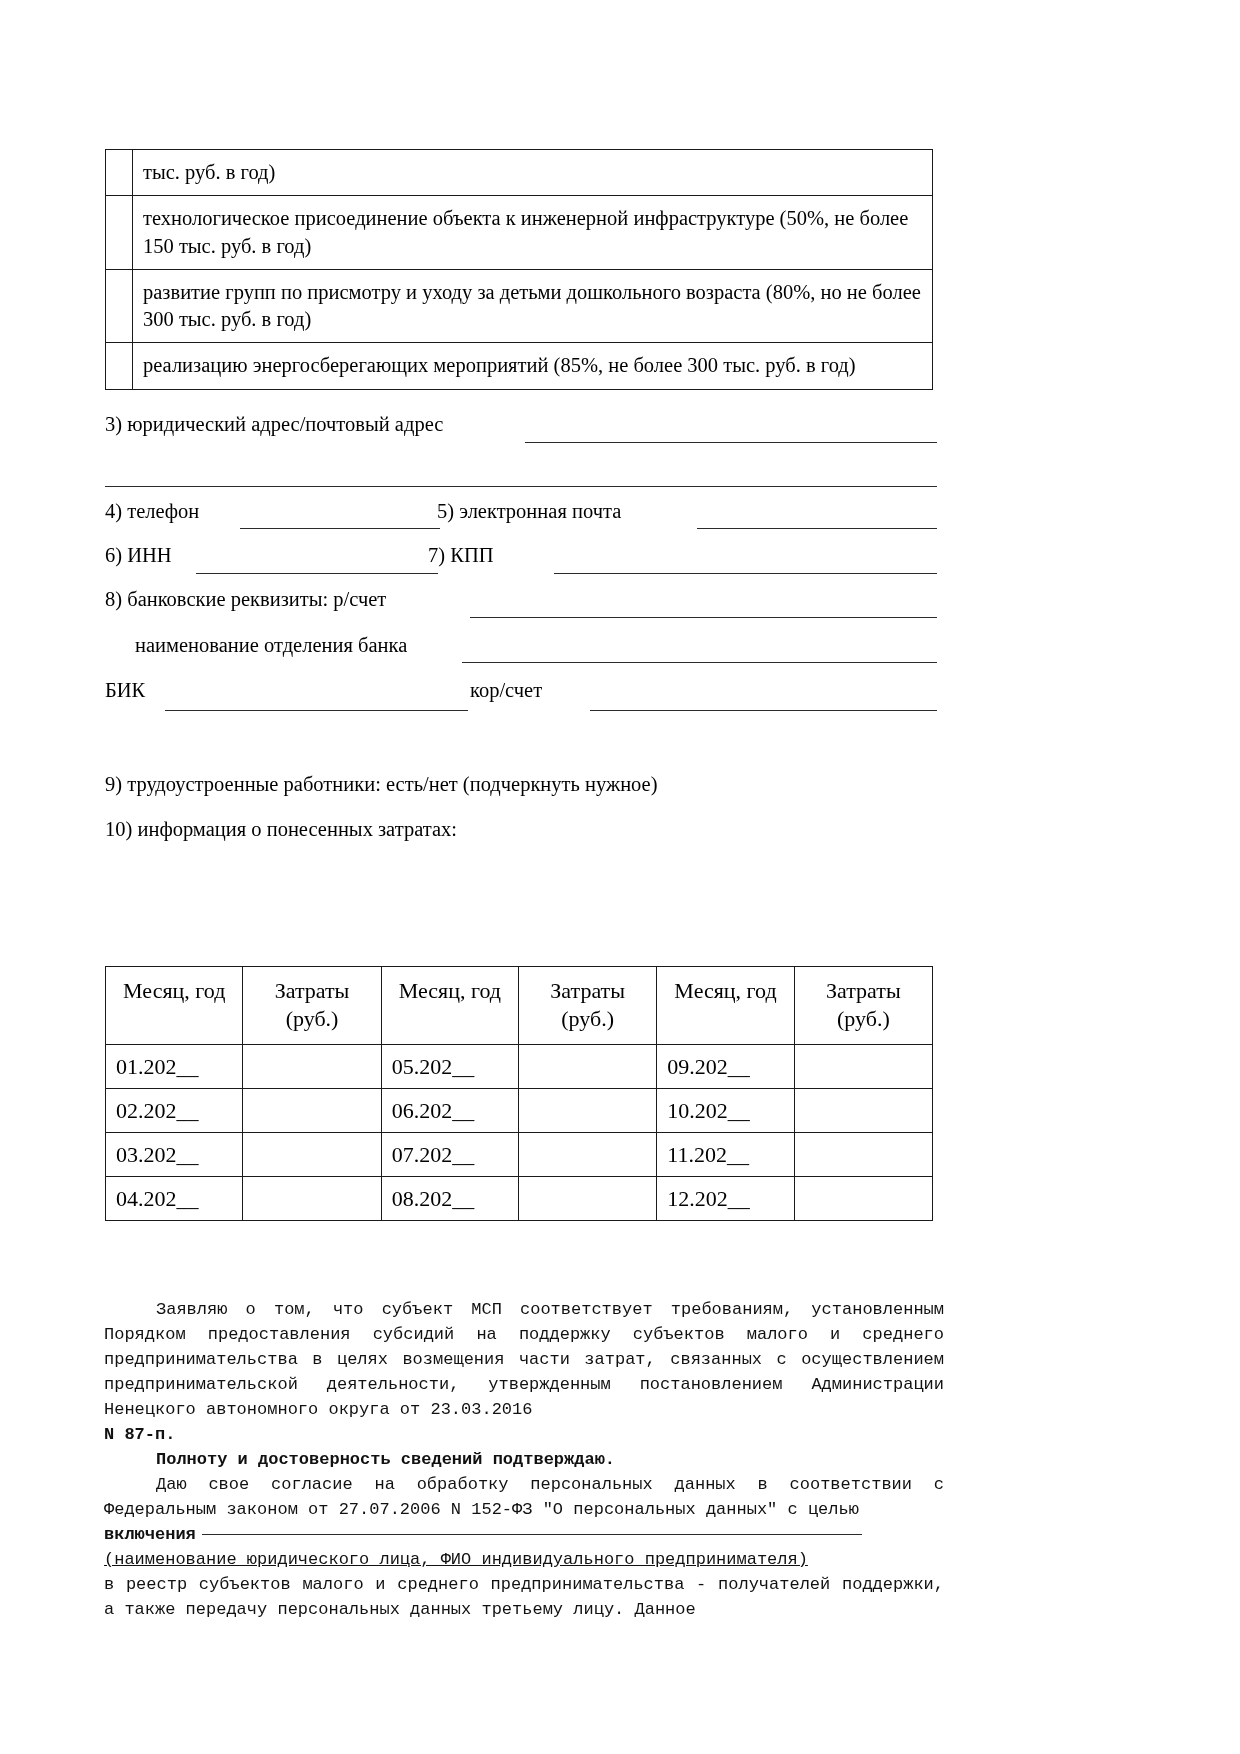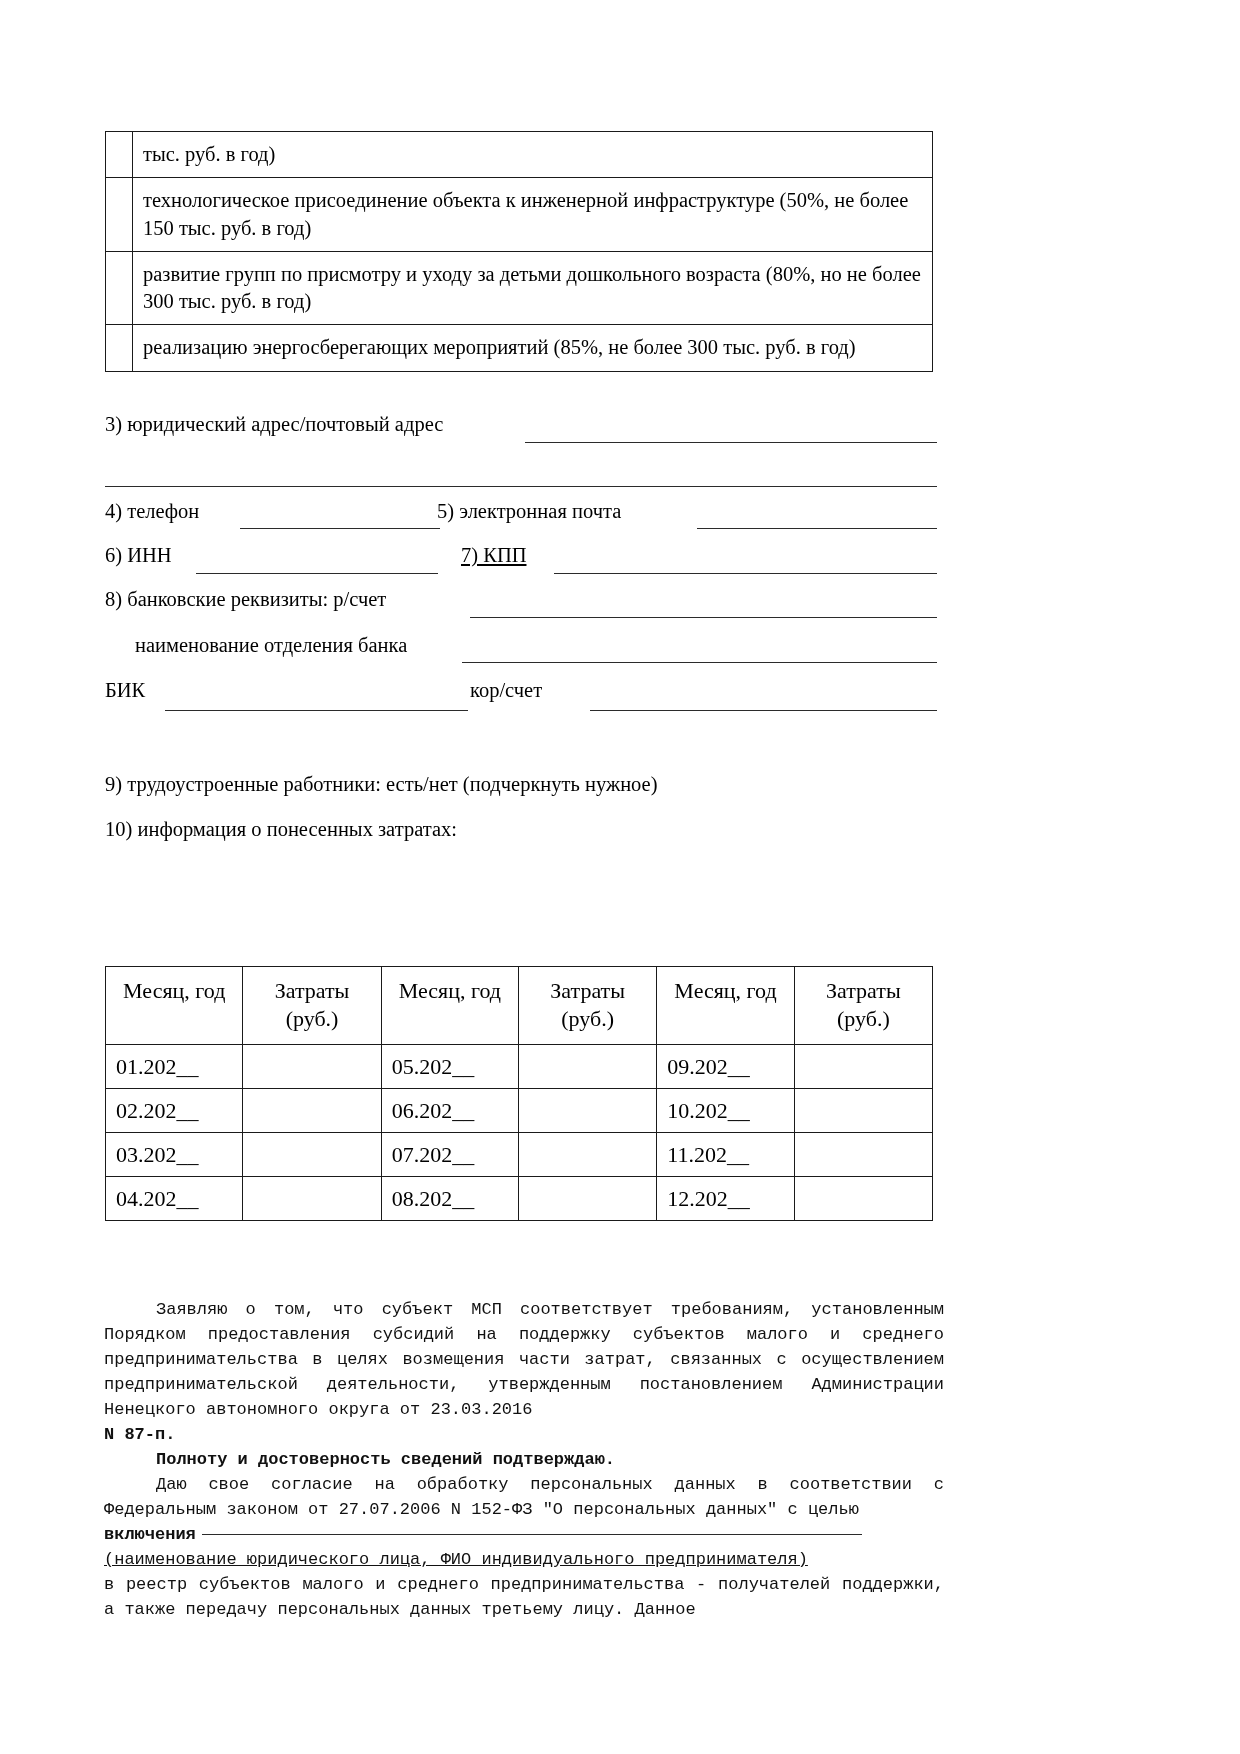--- a/index.html
+++ b/index.html
@@ -15,21 +15,21 @@
     margin: 0 auto;
     overflow: hidden;
     font-family: "Liberation Serif", "DejaVu Serif", serif;
     color: #000000;
   }
 
   
   .purpose-table {
     position: absolute;
     left: 105px;
-    top: 131px;
+    top: 149px;
     width: 828px;
     border-collapse: collapse;
     table-layout: fixed;
   }
   .purpose-table td {
     border: 1.4px solid #1a1a1a;
     vertical-align: top;
     padding: 9px 9px 9px 10px;
     font-size: 20.5px;
     line-height: 1.33;
@@ -147,21 +147,21 @@
 
   <div class="ftxt" style="left:105px; top:498px;">4) телефон</div>
   <div class="rule" style="left:240px; top:528px; width:200px;"></div>
 
   <div class="ftxt" style="left:437px; top:498px;">5) электронная почта</div>
   <div class="rule" style="left:697px; top:528px; width:240px;"></div>
 
   <div class="ftxt" style="left:105px; top:542px;">6) ИНН</div>
   <div class="rule" style="left:196px; top:573px; width:242px;"></div>
 
-  <div class="ftxt" style="left:461px; top:542px;text-decoration:underline;">7) КПП</div>
+  <div class="ftxt" style="left:428px; top:542px;">7) КПП</div>
   <div class="rule" style="left:554px; top:573px; width:383px;"></div>
 
   <div class="ftxt" style="left:105px; top:586px;">8) банковские реквизиты: р/счет</div>
   <div class="rule" style="left:470px; top:617px; width:467px;"></div>
 
   <div class="ftxt" style="left:135px; top:632px;text-align:center;">наименование отделения банка</div>
   <div class="rule" style="left:462px; top:662px; width:475px;"></div>
 
   <div class="ftxt" style="left:105px; top:677px;">БИК</div>
   <div class="rule" style="left:165px; top:710px; width:303px;"></div>

